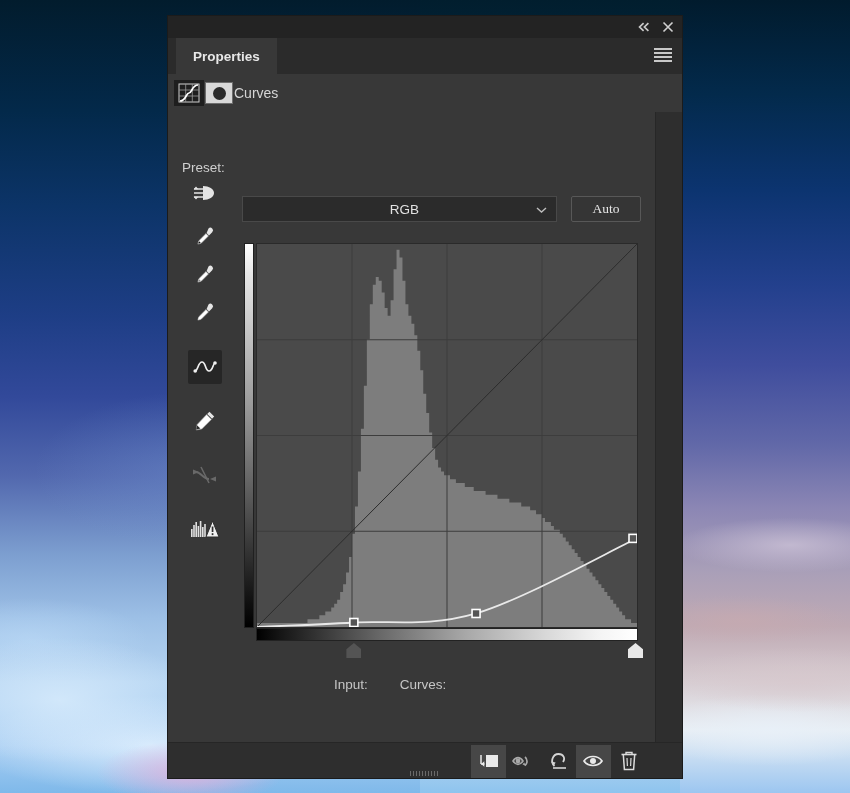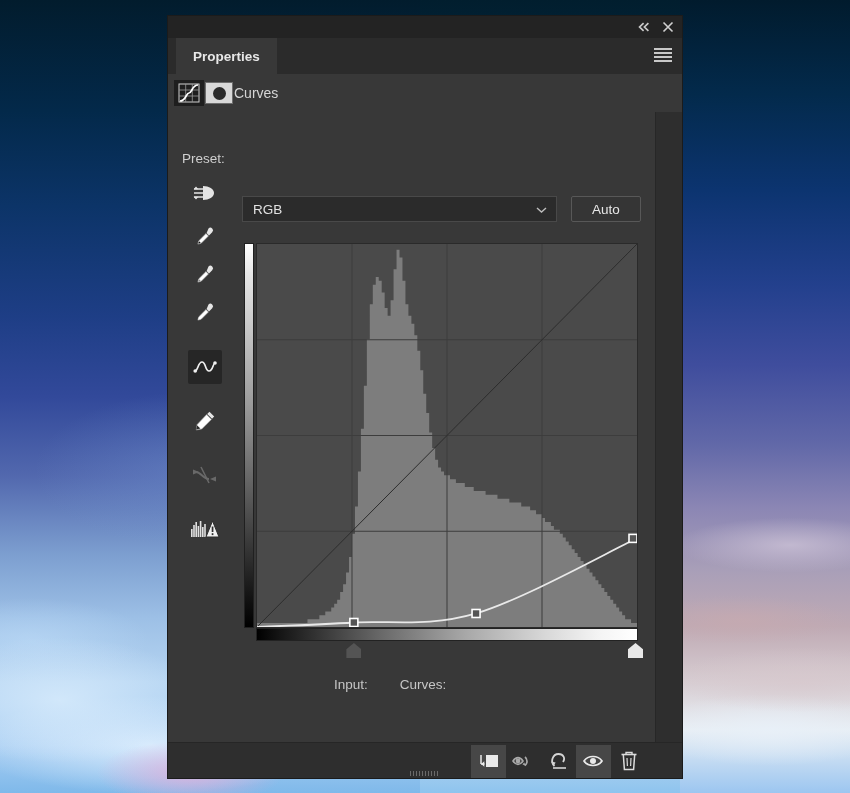--- a/index.html
+++ b/index.html
@@ -155,21 +155,21 @@
   }
   .panel-rightstrip {
     position: absolute; left: 487px; top: 96px;
     width: 27px; height: 630px;
     background: #2e2e2e;
     border-left: 1px solid #272727;
   }
 
   
   .preset-row {
-    position: absolute; left: 14px; top: 39px;
+    position: absolute; left: 14px; top: 48px;
     display: flex; align-items: center; gap: 10px;
   }
   .preset-label { color: #cfcfcf; font-size: 13.5px; }
   .select {
     position: relative;
     height: 24px;
     background: #2b2b2b;
     border: 1px solid #494949;
     display: flex; align-items: center;
     color: #e2e2e2; font-size: 13.5px;
@@ -180,29 +180,30 @@
     position: absolute; right: 9px; top: 50%;
     transform: translateY(-50%);
   }
   #preset-select { width: 403px; }
 
   
   .channel-row {
     position: absolute; left: 74px; top: 84px;
     display: flex; align-items: center; gap: 14px;
   }
-  #channel-select { width: 315px; height: 26px; }
+  #channel-select { width: 315px; height: 26px; justify-content: center; }
   .auto-btn {
     width: 70px; height: 26px;
     background: #353535;
     border: 1px solid #585858;
     border-radius: 2px;
     color: #e6e6e6; font-size: 13.5px;
     display: flex; align-items: center; justify-content: center;
     cursor: pointer;
+    font-family: Liberation Serif, serif;
   }
 
   
   .tool-rail {
     position: absolute; left: 14px; top: 64px;
     width: 46px;
     display: flex; flex-direction: column; align-items: center;
   }
   .tool {
     width: 34px; height: 34px;

